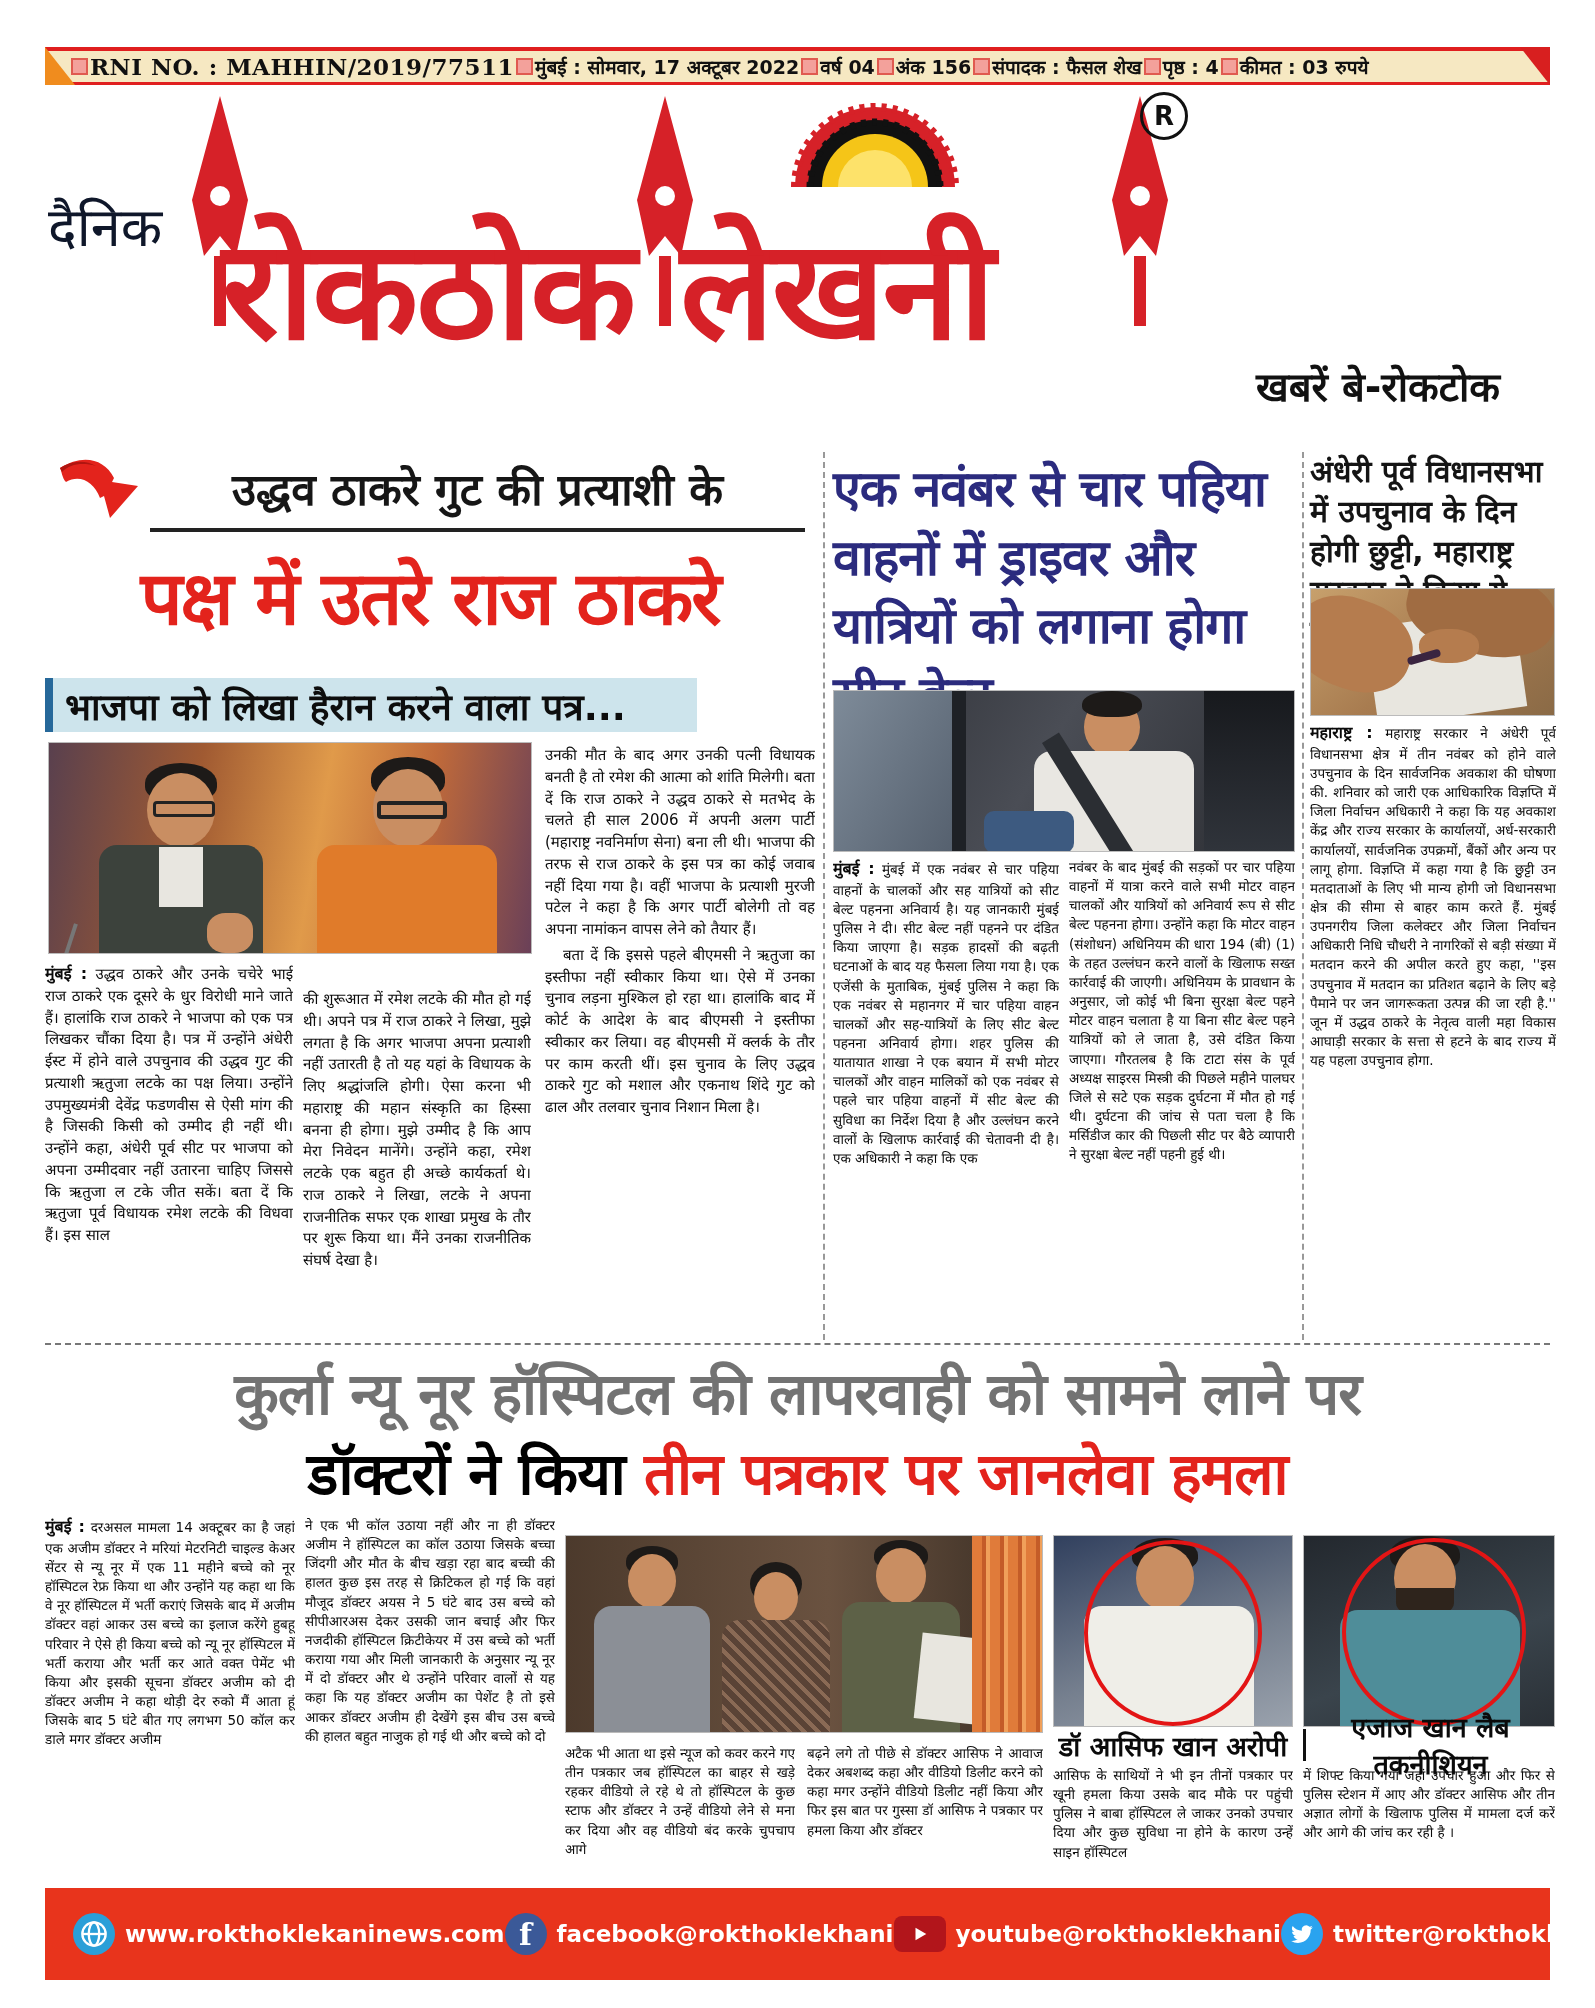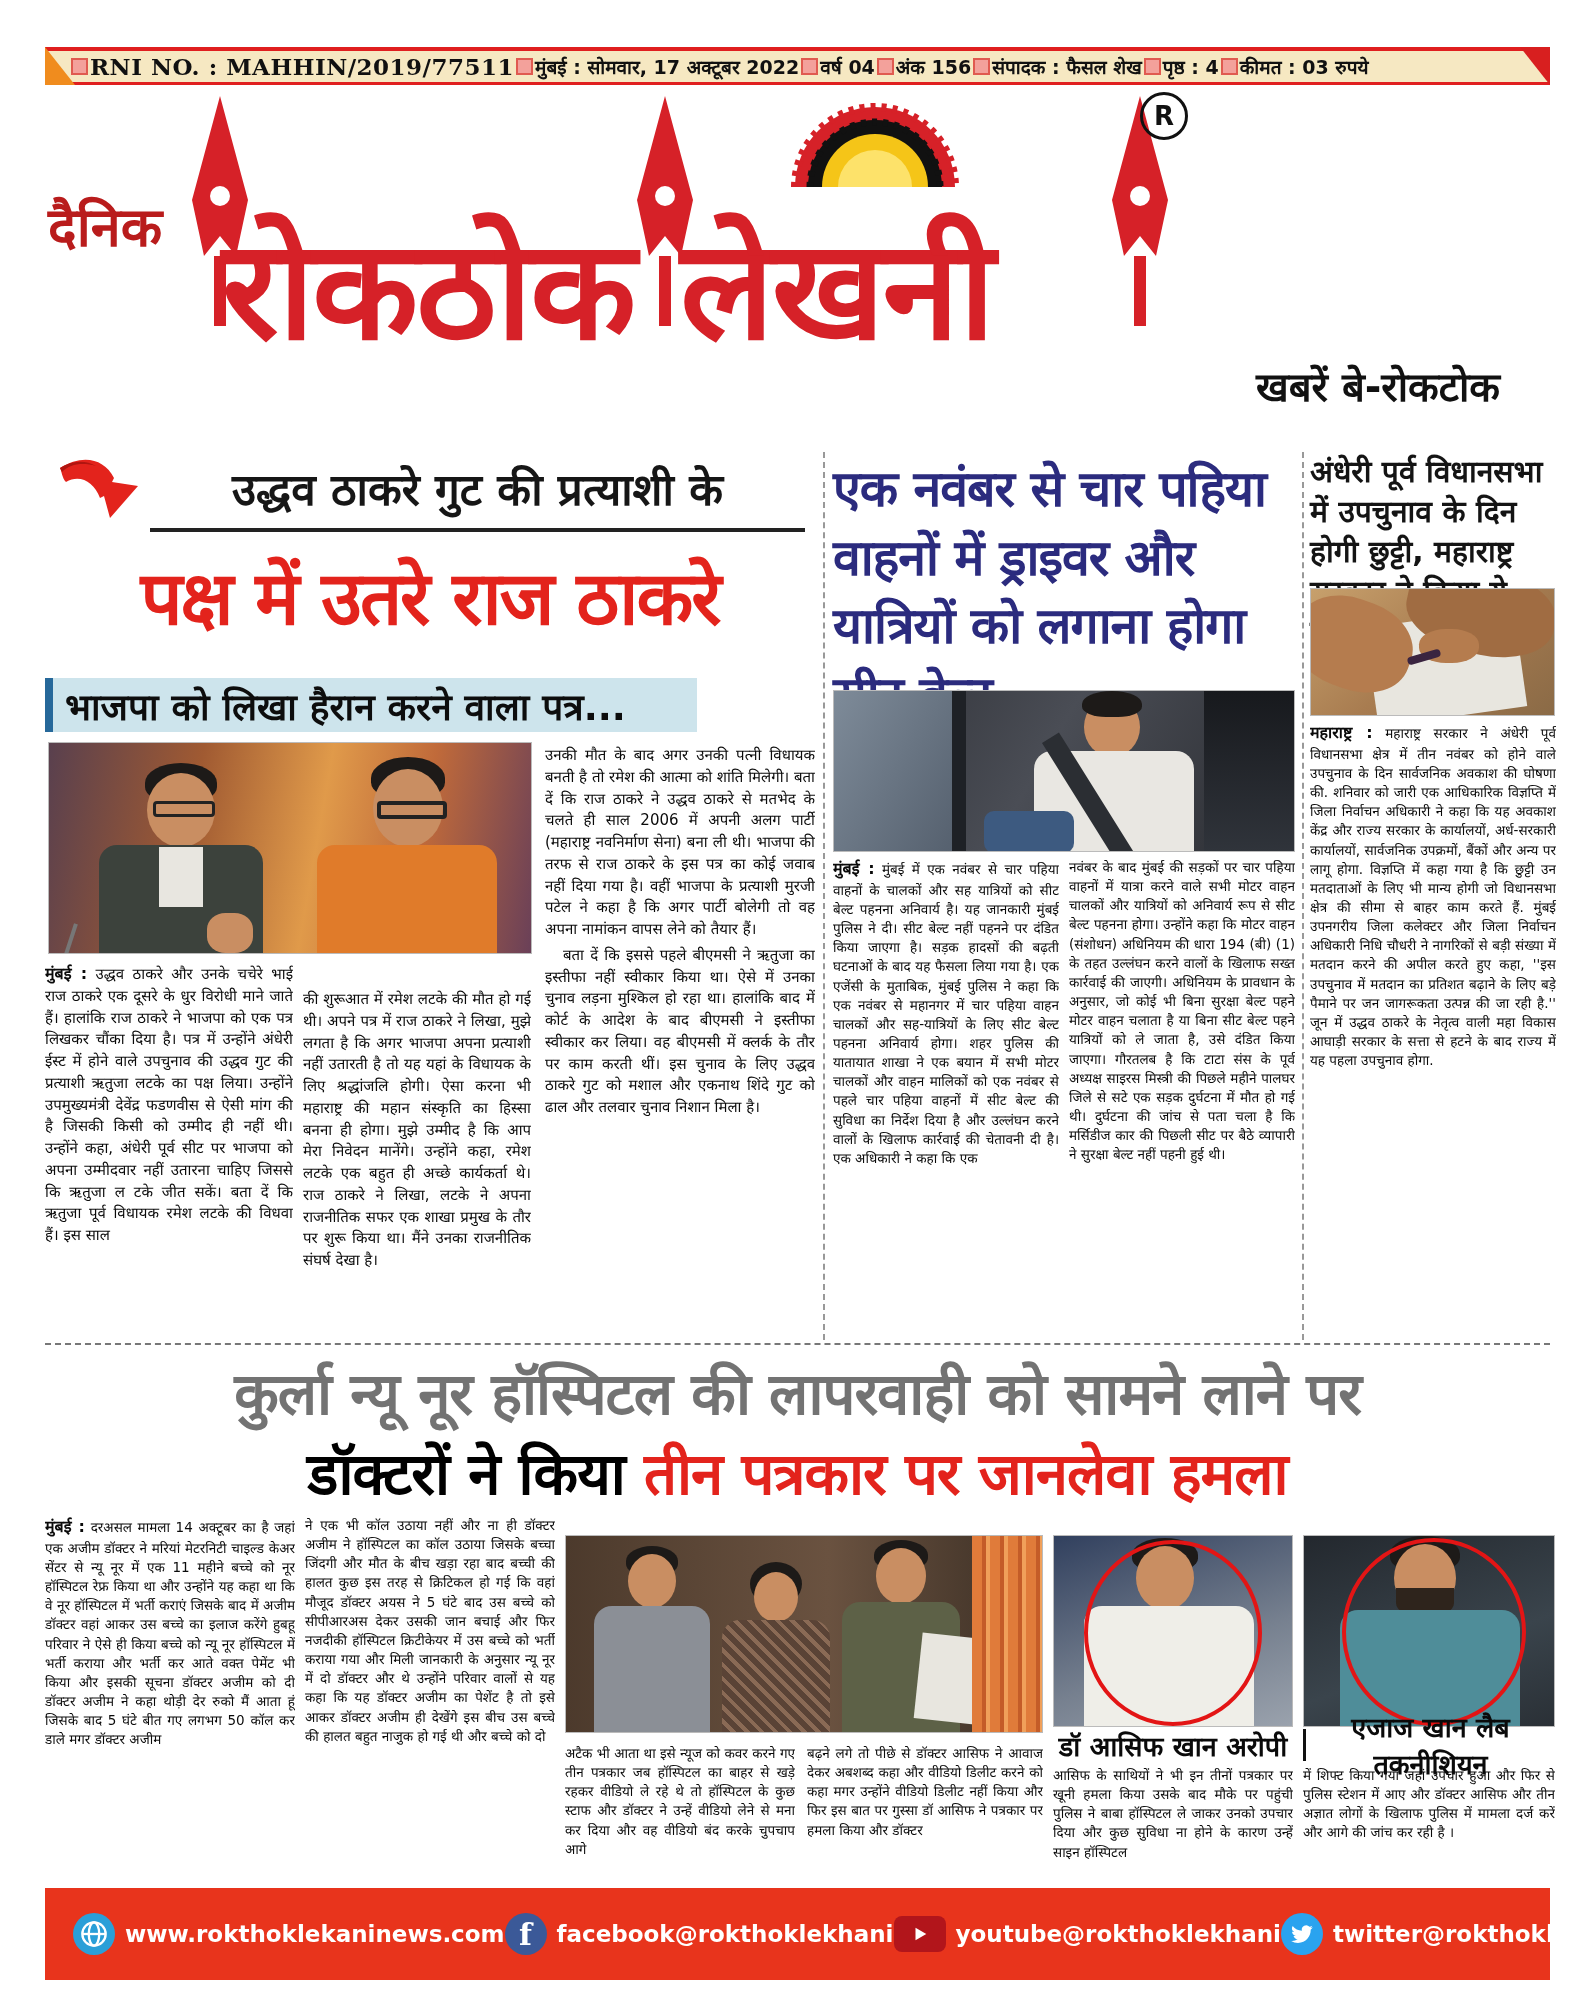--- a/index.html
+++ b/index.html
@@ -9,21 +9,21 @@
   
   .topbar{left:45px;top:47px;width:1505px;height:38px;background:#f6e8c2;
           border-top:4px solid #e01f1f;border-bottom:3px solid #e01f1f;
           display:flex;align-items:center;gap:2px;padding:0 26px;box-sizing:border-box;}
   .topbar .sq{width:13px;height:13px;background:#f3a19b;border:2px solid #e05a50;flex:0 0 auto;}
   .topbar .it{font-weight:bold;color:#111;font-size:19px;white-space:nowrap;}
   .topbar .it.rni{font-size:23px;font-family:"DejaVu Serif",serif;letter-spacing:.5px;}
   .tri-left{left:45px;top:47px;width:0;height:0;border-bottom:38px solid #f08c1e;border-right:30px solid transparent;}
   .tri-right{left:1520px;top:47px;width:0;height:0;border-top:38px solid #d81f1f;border-left:30px solid transparent;}
   
-  .daily{left:48px;top:188px;font-size:54px;font-weight:bold;color:#b91c1c;}
+  .daily{left:48px;top:188px;font-size:54px;font-weight:normal;color:#0f172a;}
   .title{left:50px;top:96px;width:1115px;height:268px;display:flex;align-items:flex-end;justify-content:center;
          font-size:138px;font-weight:bold;color:#d62128;letter-spacing:-2px;line-height:1.05;white-space:nowrap;}
   .regmark{left:1140px;top:92px;width:42px;height:42px;border:3px solid #111;border-radius:50%;
            display:flex;align-items:center;justify-content:center;font-size:26px;font-weight:bold;color:#111;}
   .tagline{left:1000px;top:358px;width:500px;text-align:right;font-size:40px;font-weight:bold;color:#111;}
   
   .banner{left:45px;top:405px;width:1505px;height:40px;background:#e8281e;color:#fff;font-weight:bold;
           font-size:29px;display:flex;align-items:center;justify-content:center;font-family:"DejaVu Serif",serif;}
   
   .vdash{border-left:2px dashed #999;width:0;}

